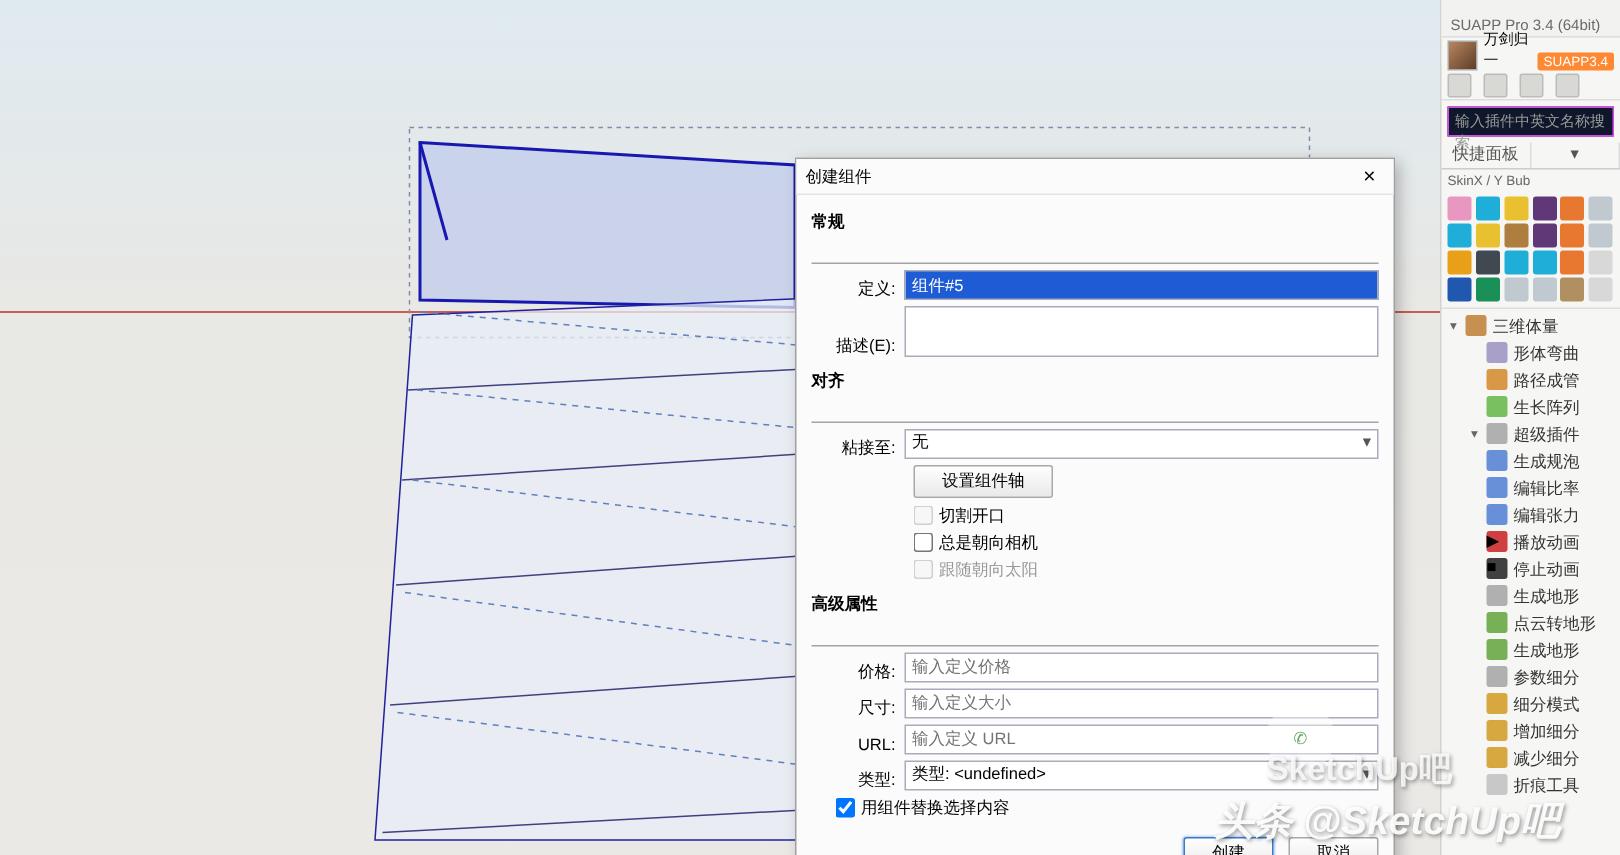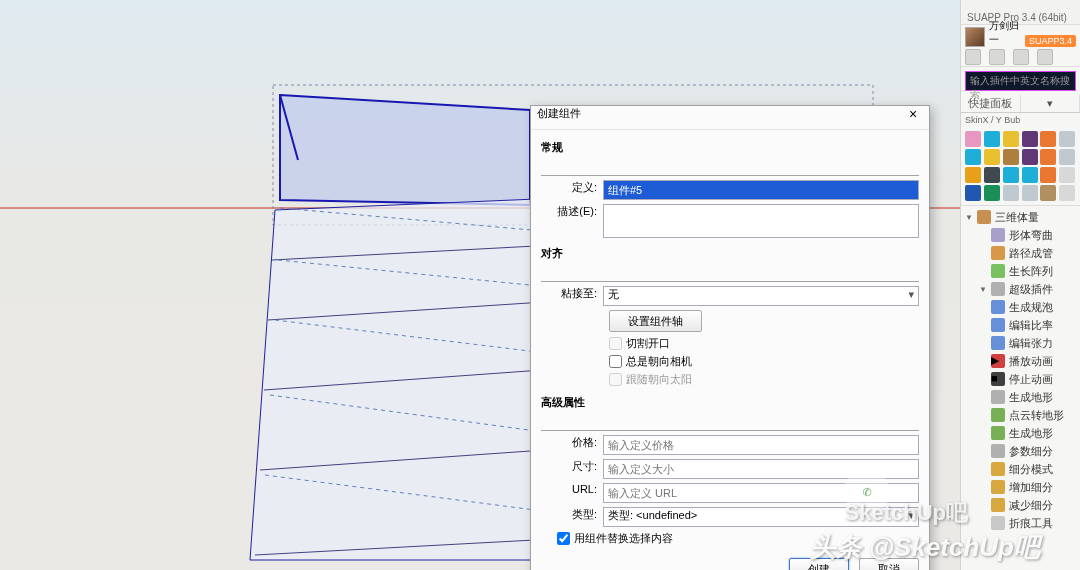--- a/index.html
+++ b/index.html
@@ -1,24 +1,24 @@
 <!DOCTYPE html>
 <html><head>
 <meta charset="utf-8">
 <style>
 *{margin:0;padding:0;box-sizing:border-box;font-family:"Microsoft YaHei",Arial,sans-serif;font-size:11px}
 body{width:1080px;height:570px;overflow:hidden;position:relative;background:#f9f8f8}
 .viewport{position:absolute;left:0;top:0;width:960px;height:570px;background:linear-gradient(to bottom,#dfeaf0 0%,#e8e8e5 35%,#ebe9e5 100%)}
 .viewport svg{width:100%;height:100%}
 .dialog{position:absolute;left:530px;top:105px;width:400px;background:#fbfbfb;border:1px solid #a0a0a0;box-shadow:3px 3px 10px rgba(0,0,0,0.25)}
-.dlg-title{display:flex;justify-content:space-between;align-items:flex-start;height:24px;padding:0 6px;background:#fbfbfb;border-bottom:1px solid #e5e5e5}
+.dlg-title{display:flex;justify-content:space-between;align-items:center;height:24px;padding:0 6px;background:#fbfbfb;border-bottom:1px solid #e5e5e5}
 .dlg-close{width:20px;height:18px;text-align:center;line-height:16px;cursor:pointer;font-size:14px}
 .dlg-body{padding:2px 10px 10px}
 .section-hd{font-weight:bold;margin:8px 0 4px;border-bottom:1px solid #a3a3a3;padding-bottom:20px}
-.frow{display:flex;align-items:flex-start;margin:4px 0}
+.frow{display:flex;align-items:flex-end;margin:4px 0}
 .flab{width:62px;text-align:right;padding-right:6px}
 .finp{flex:1;height:20px;border:1px solid #aab;padding:0 4px;background:#fff}
 .finp.sel{background:#1e5cd6;color:#fff}
 .fta{flex:1;min-height:34px;border:1px solid #aab;background:#fff;padding:2px 4px;resize:none}
 .fsel{flex:1;height:20px;border:1px solid #aab;background:#fff;padding:0 4px;position:relative}
 .fsel::after{content:"▾";position:absolute;right:4px;top:1px;color:#555}
 .btn{display:inline-block;height:22px;padding:0 18px;border:1px solid #a8a8a8;background:linear-gradient(#fefefe,#e9e9e9);line-height:20px;cursor:pointer;border-radius:2px}
 .btn.primary{border:1px solid #3f78c8;box-shadow:0 0 2px #5a9be8}
 .btnrow{display:flex;justify-content:flex-end;gap:10px;margin-top:12px}
 .chk{display:flex;align-items:center;gap:4px;margin:3px 0 3px 68px}

